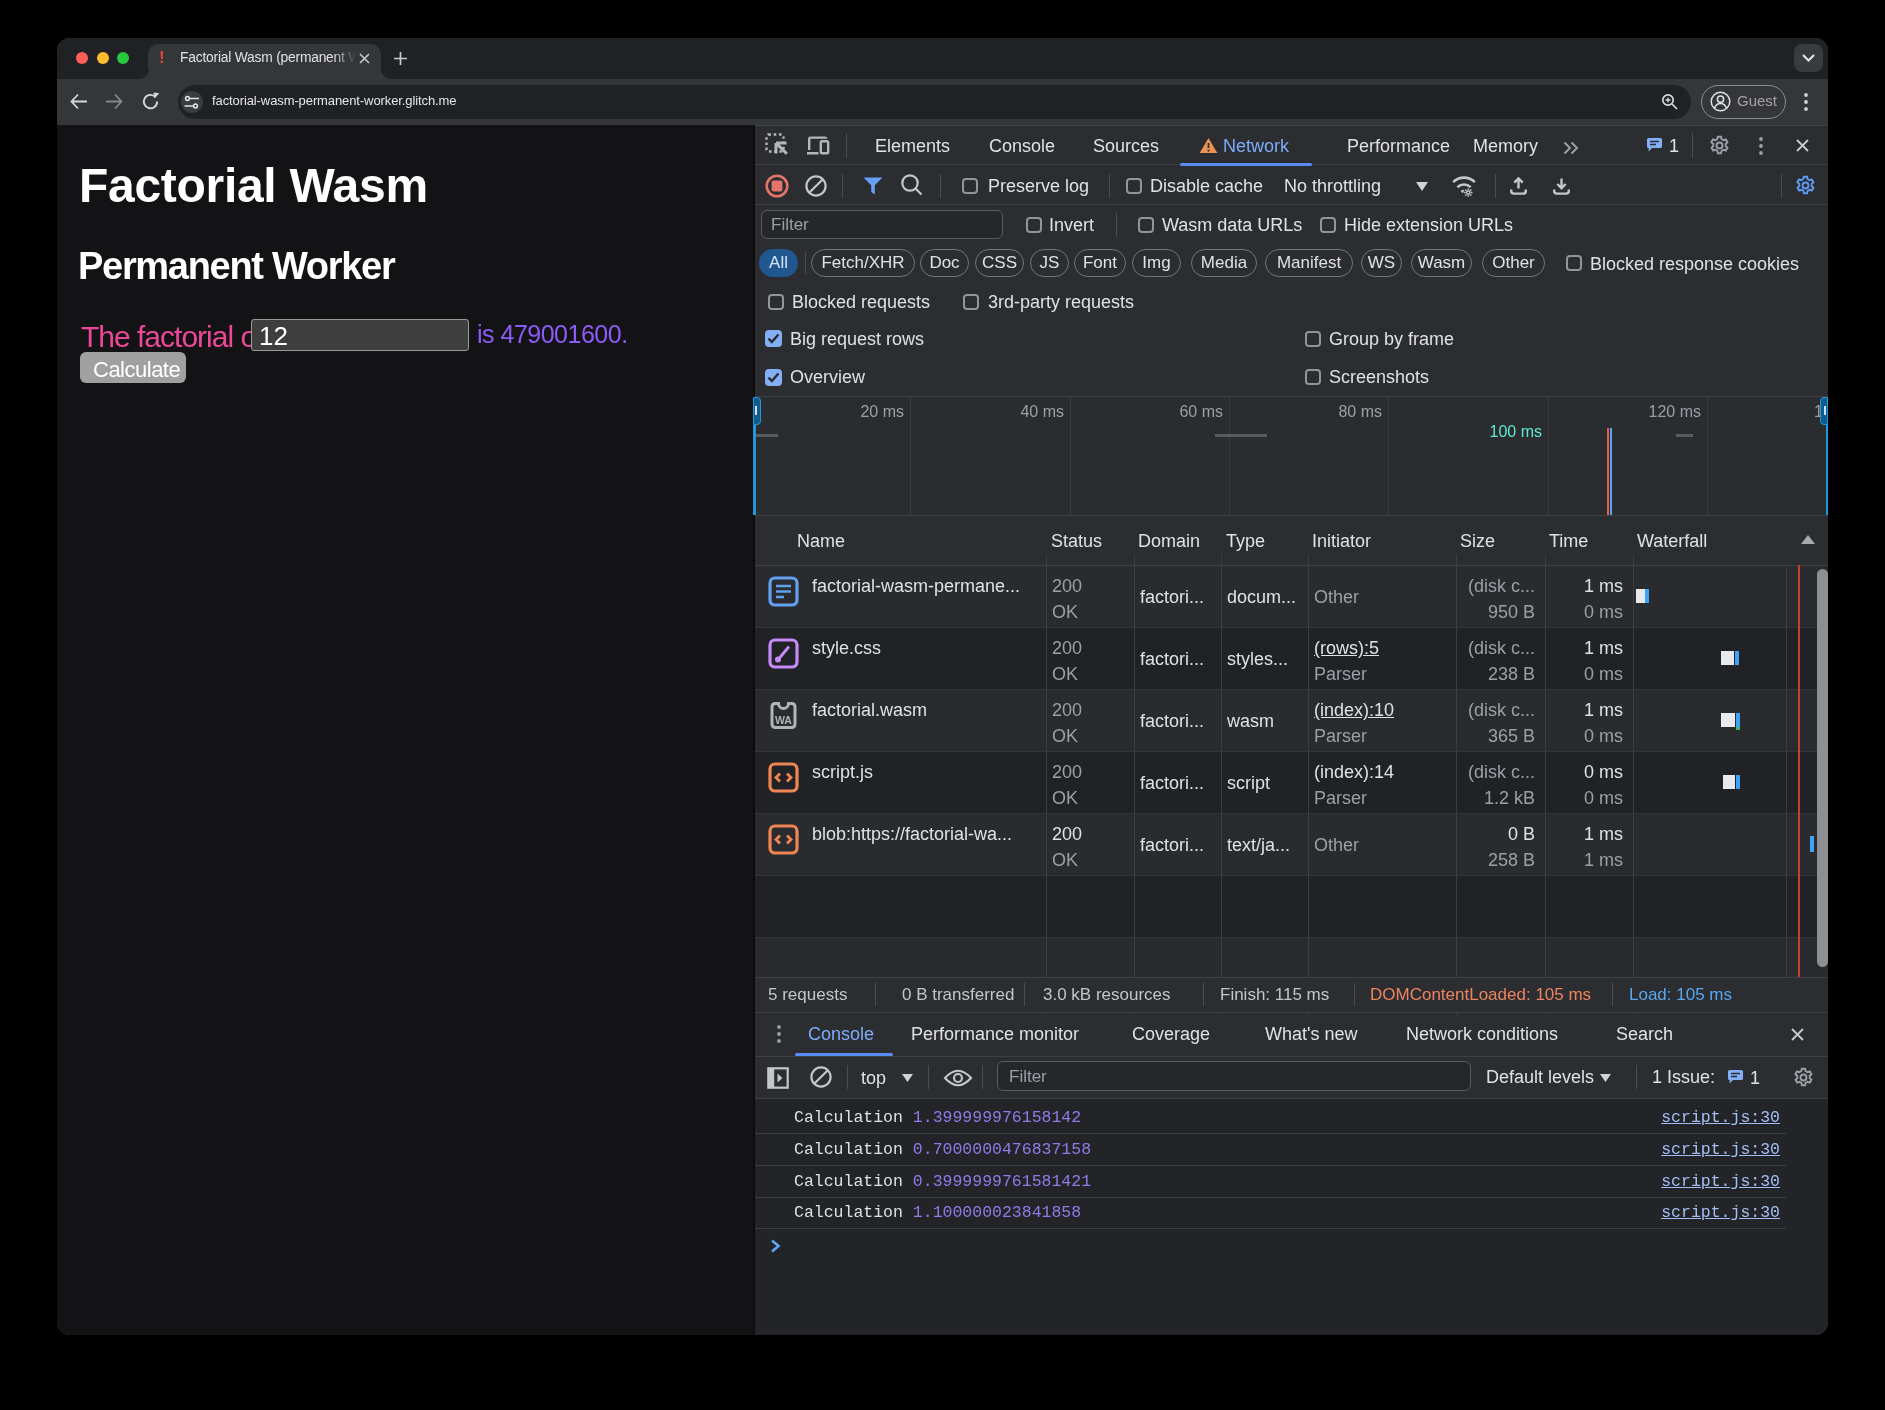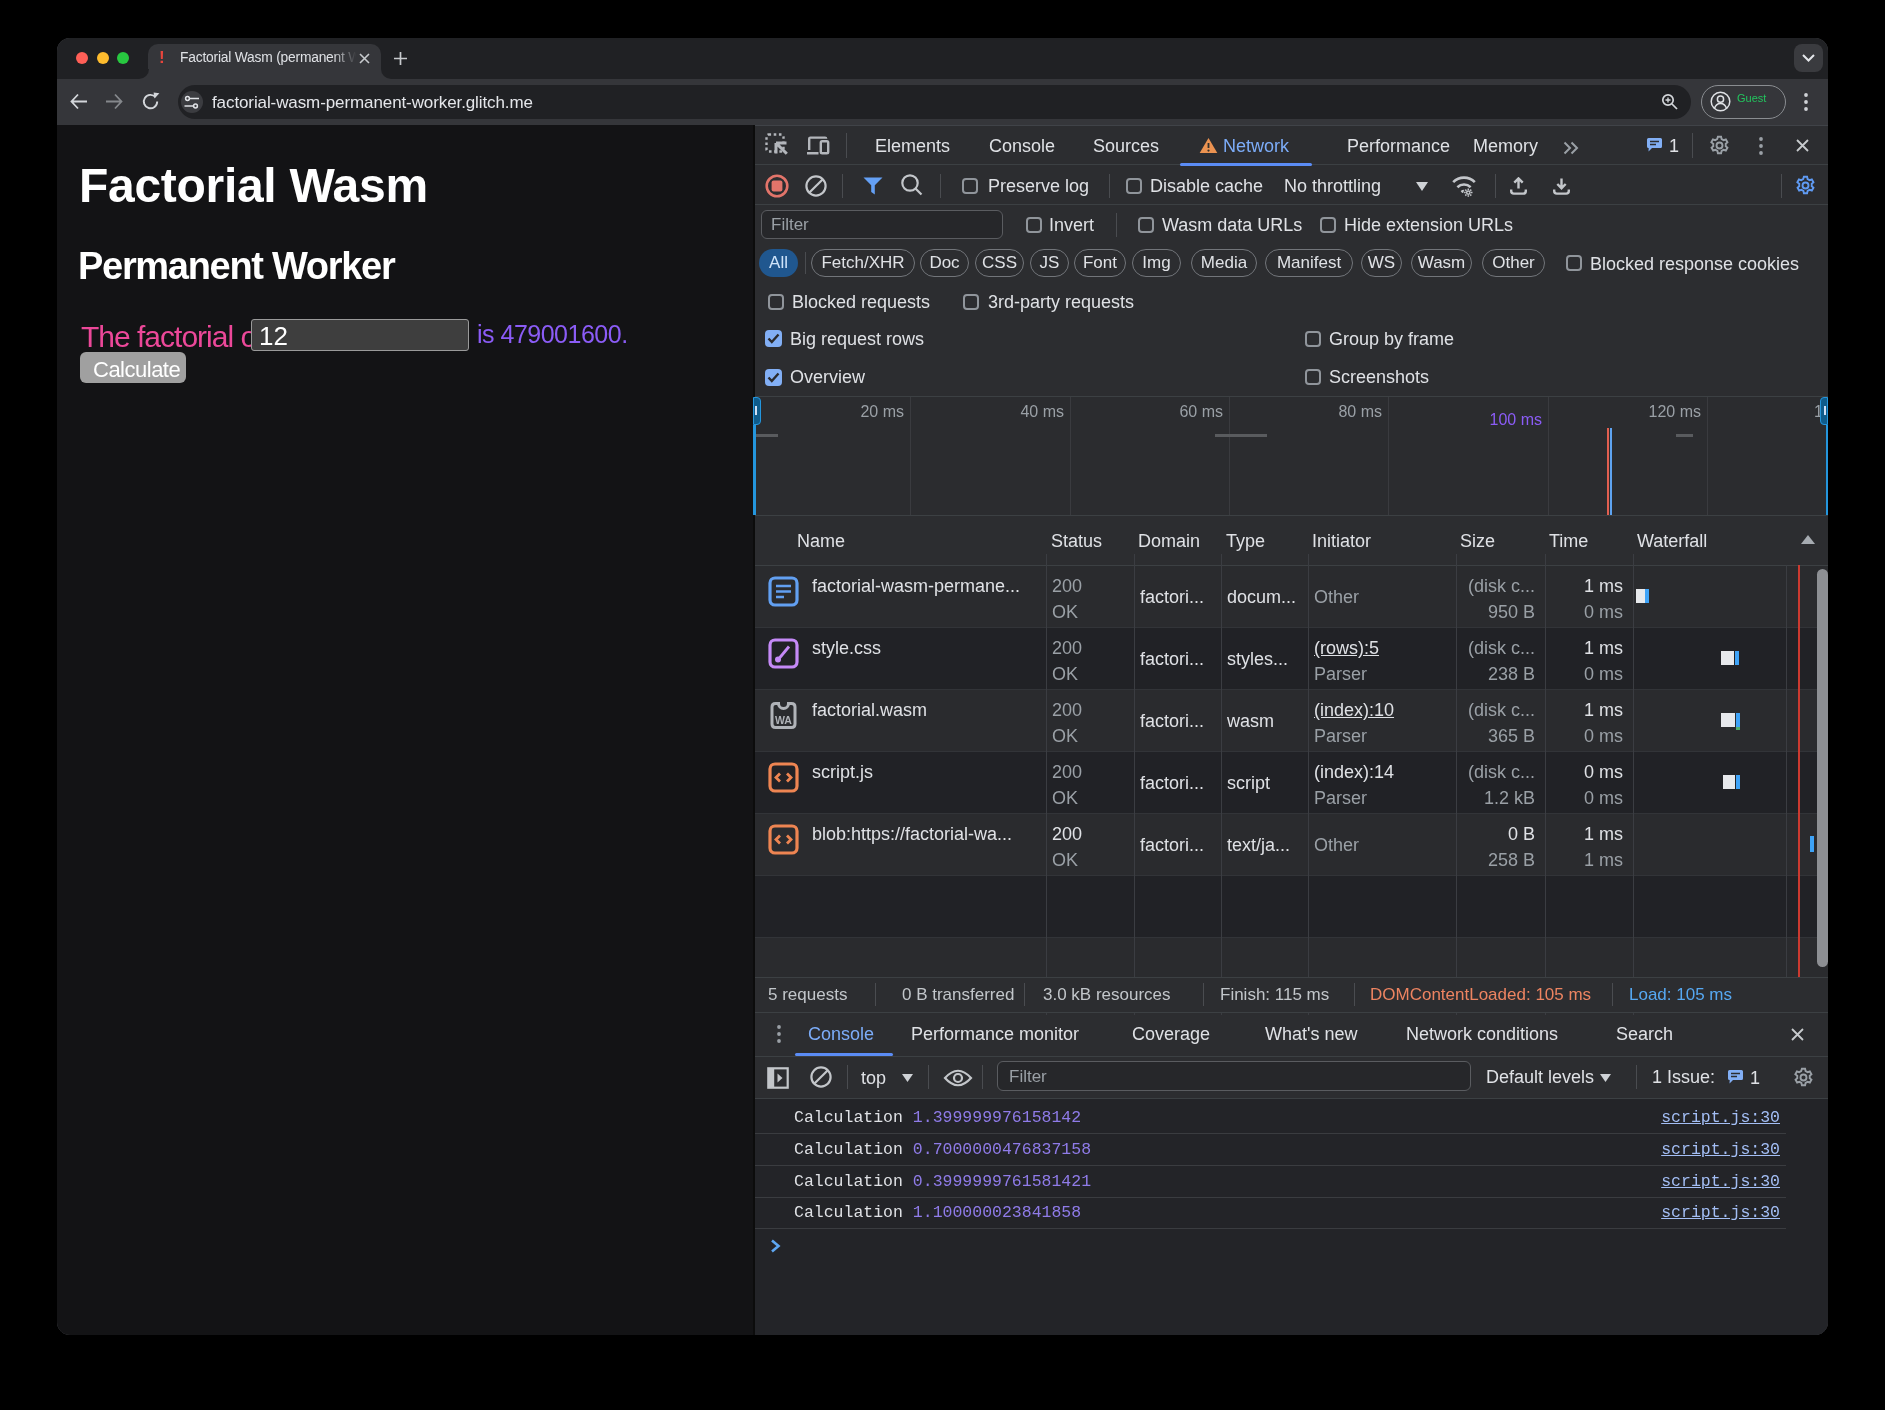--- a/index.html
+++ b/index.html
@@ -54,33 +54,33 @@
       <path d="M12.6 0.6 L18.4 1.3 L13.5 6.6 Z" fill="#d3d6da"></path>
     </svg>
 <div class="abs" style="left:121px;top:46.5px;width:1513px;height:34px;border-radius:17px;background:#202124"></div>
 <div class="abs" style="left:124px;top:53px;width:22px;height:22px;border-radius:50%;background:#3b3c40"></div>
 <svg class="ic" style="left:127px;top:57px" width="16" height="15" viewBox="0 0 16 15">
       <circle cx="3.5" cy="3.5" r="1.9" stroke="#dfe1e5" stroke-width="1.5" fill="none"></circle>
       <path d="M6 3.5 H15" stroke="#dfe1e5" stroke-width="1.5"></path>
       <circle cx="11.5" cy="11" r="1.9" stroke="#dfe1e5" stroke-width="1.5" fill="none"></circle>
       <path d="M0.5 11 H9" stroke="#dfe1e5" stroke-width="1.5"></path>
     </svg>
-<div class="t" style="left:155px;top:55px;font-size:17px;letter-spacing:-0.1px;color:#e4e6ea">factorial-wasm-permanent-worker.glitch.me</div>
+<div class="t" style="left:155px;top:55px;font-size:13px;letter-spacing:-0.1px;color:#e4e6ea">factorial-wasm-permanent-worker.glitch.me</div>
 <svg class="ic" style="left:1604px;top:55px" width="17" height="17" viewBox="0 0 17 17">
       <circle cx="7" cy="7" r="5.2" stroke="#d3d6da" stroke-width="1.7" fill="none"></circle>
       <path d="M11 11 L16 16" stroke="#d3d6da" stroke-width="1.7"></path>
       <path d="M4.5 7 H9.5 M7 4.5 V9.5" stroke="#d3d6da" stroke-width="1.4"></path>
     </svg>
 <div class="abs" style="left:1644px;top:46.5px;width:85px;height:34px;border-radius:17px;border:1px solid #8a8d91"></div>
 <svg class="ic" style="left:1653px;top:53px" width="21" height="21" viewBox="0 0 21 21">
       <circle cx="10.5" cy="10.5" r="9.3" stroke="#dfe1e5" stroke-width="1.5" fill="none"></circle>
       <circle cx="10.5" cy="8.2" r="3.1" stroke="#dfe1e5" stroke-width="1.5" fill="none"></circle>
       <path d="M4.5 17.5 C5.5 13.6 8 12.4 10.5 12.4 C13 12.4 15.5 13.6 16.5 17.5" stroke="#dfe1e5" stroke-width="1.5" fill="none"></path>
     </svg>
-<div class="t" style="left:1680px;top:54px;font-size:11px;color:#22c55e">Guest</div>
+<div class="t" style="left:1680px;top:54px;font-size:15px;color:#a3a3a3">Guest</div>
 <svg class="ic" style="left:1746px;top:54px" width="6" height="20" viewBox="0 0 6 20">
       <circle cx="3" cy="3" r="1.9" fill="#cfd2d6"></circle>
       <circle cx="3" cy="10" r="1.9" fill="#cfd2d6"></circle>
       <circle cx="3" cy="17" r="1.9" fill="#cfd2d6"></circle>
     </svg>
 
 <div class="abs" style="left:0;top:87px;width:696px;height:1210px;background:#131315"></div>
 <div class="t" style="left:21px;top:209px;font-size:38px;font-weight:700;color:#fff;line-height:1;letter-spacing:-1.3px">Permanent Worker</div>
 <div class="t" style="left:22px;top:124px;font-size:48px;font-weight:700;color:#fff;line-height:1;letter-spacing:-0.3px">Factorial Wasm</div>
 <div class="t" style="left:24px;top:284px;font-size:30px;color:#ec4899;line-height:1;letter-spacing:-1px">The factorial of</div>
@@ -240,21 +240,21 @@
 <div class="abs" style="left:853px;top:359px;width:1px;height:119px;background:#3a3b3f"></div>
 <div class="abs" style="left:1013px;top:359px;width:1px;height:119px;background:#3a3b3f"></div>
 <div class="abs" style="left:1172px;top:359px;width:1px;height:119px;background:#3a3b3f"></div>
 <div class="abs" style="left:1331px;top:359px;width:1px;height:119px;background:#3a3b3f"></div>
 <div class="abs" style="left:1491px;top:359px;width:1px;height:119px;background:#3a3b3f"></div>
 <div class="abs" style="left:1650px;top:359px;width:1px;height:119px;background:#3a3b3f"></div>
 <div class="t" style="left:783px;width:64px;top:366px;font-size:16px;color:#9aa0a6;text-align:right;line-height:1.05">20 ms</div>
 <div class="t" style="left:943px;width:64px;top:366px;font-size:16px;color:#9aa0a6;text-align:right;line-height:1.05">40 ms</div>
 <div class="t" style="left:1102px;width:64px;top:366px;font-size:16px;color:#9aa0a6;text-align:right;line-height:1.05">60 ms</div>
 <div class="t" style="left:1261px;width:64px;top:366px;font-size:16px;color:#9aa0a6;text-align:right;line-height:1.05">80 ms</div>
-<div class="t" style="left:1413px;width:72px;top:374px;font-size:16px;color:#8b5cf6;text-align:right;line-height:1.05">100 ms</div>
+<div class="t" style="left:1413px;width:72px;top:386px;font-size:16px;color:#5eead4;text-align:right;line-height:1.05">100 ms</div>
 <div class="t" style="left:1572px;width:72px;top:366px;font-size:16px;color:#9aa0a6;text-align:right;line-height:1.05">120 ms</div>
 <div class="t" style="left:1757px;width:40px;top:366px;font-size:16px;color:#9aa0a6;line-height:1.05;overflow:hidden">140 ms</div>
 <div class="abs" style="left:699px;top:395.5px;width:22px;height:3.5px;background:#595b5e"></div>
 <div class="abs" style="left:1158px;top:395.5px;width:52px;height:3.5px;background:#595b5e"></div>
 <div class="abs" style="left:1619px;top:395.5px;width:17px;height:3.5px;background:#595b5e"></div>
 <div class="abs" style="left:1550px;top:390px;width:2px;height:88px;background:#e15f50"></div>
 <div class="abs" style="left:1553px;top:390px;width:2px;height:88px;background:#5ea3f0"></div>
 <div class="abs" style="left:696px;top:387px;width:2.5px;height:90px;background:#2496dd"></div>
 <div class="abs" style="left:696px;top:359px;width:8px;height:28px;background:#0f5c8c;border-radius:0 4px 4px 0;border:1px solid #2496dd"></div>
 <div class="abs" style="left:697.5px;top:368px;width:2px;height:9px;background:#cfe0f7"></div>

